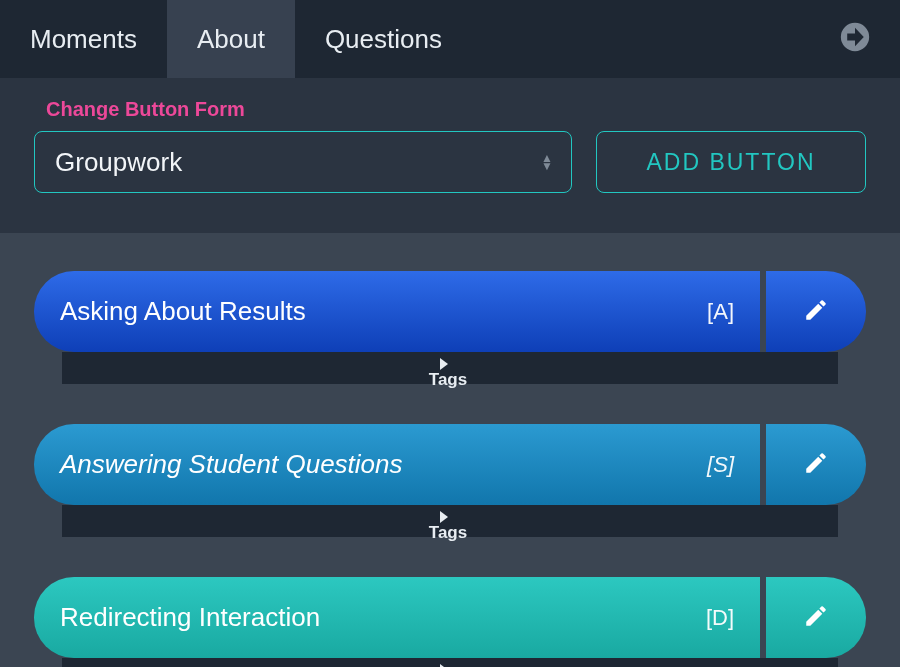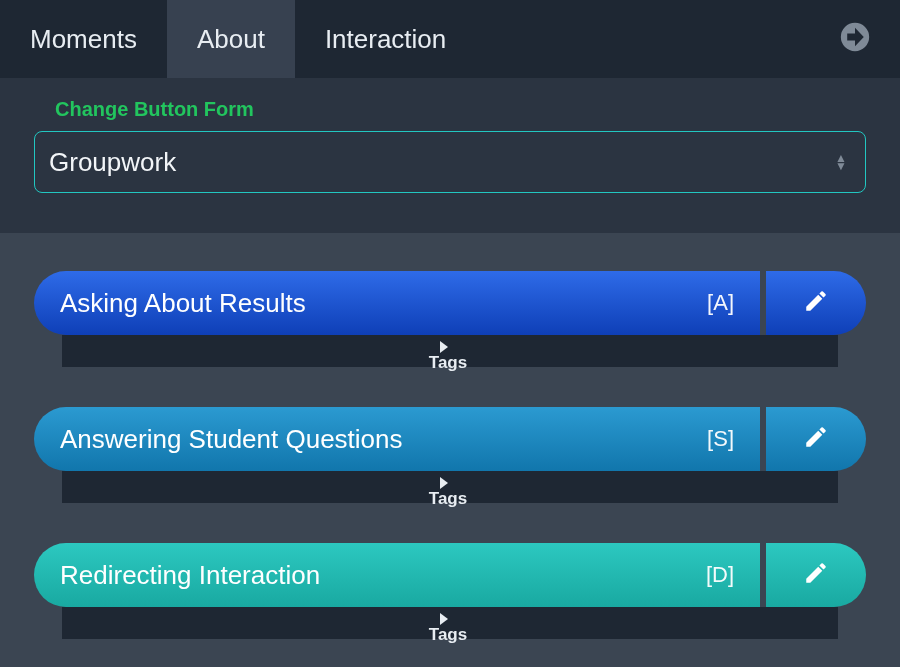--- a/index.html
+++ b/index.html
@@ -28,36 +28,36 @@
     display: flex; align-items: center; justify-content: center;
     width: 50px; cursor: pointer;
   }
   .advance svg { width: 34px; height: 34px; fill: #7f8a97; }
 
   .formpanel {
     background: #2b3441;
     padding: 20px 34px 40px 34px;
   }
   .form-label {
-    color: #22c55e;
+    color: #ec4899;
     font-size: 20px;
     font-weight: 600;
     margin-bottom: 10px;
-    margin-left: 21px;
+    margin-left: 12px;
   }
   .form-row { display: flex; gap: 24px; }
   .select-wrap {
     position: relative;
     flex: 1;
     height: 62px;
     border: 1.5px solid #22c7c1;
     border-radius: 8px;
     background: #2b3441;
     display: flex; align-items: center;
-    padding: 0 14px;
+    padding: 0 20px;
     cursor: pointer;
   }
   .select-wrap .caret {
     position: absolute; right: 18px; top: 50%; transform: translateY(-50%);
     color: #7f8a97; font-size: 12px; line-height: 8px;
   }
   .select-value { color: #f2f5f8; font-size: 26px; font-weight: 300; }
   .add-btn {
     width: 270px;
     height: 62px;
@@ -67,21 +67,21 @@
     color: #22c7c1;
     font-size: 23px;
     letter-spacing: 2px;
     font-weight: 400;
     cursor: pointer;
   }
 
   .list-area { padding: 38px 34px 0 34px; display: flex; flex-direction: column; gap: 40px; }
 
   .item-block { }
-  .pill-row { display: flex; height: 64px; }
+  .pill-row { display: flex; height: 81px; }
   .pill-main {
     flex: 1;
     display: flex; align-items: center;
     padding: 0 26px;
     border-top-left-radius: 40px;
     border-bottom-left-radius: 40px;
     border-top-right-radius: 0;
     border-bottom-right-radius: 0;
     color: #fff;
     font-size: 26px;
@@ -114,49 +114,50 @@
   }
   .tags-bar .tri {
     width: 0; height: 0;
     border-top: 6px solid transparent;
     border-bottom: 6px solid transparent;
     border-left: 8px solid #e8edf2;
     margin-right: 8px;
   }
 
   .grad-blue   { background: linear-gradient(to bottom, #2e6be8, #0e3fb7); }
-  .grad-blue2  { background: linear-gradient(to bottom, #2b9ad1, #1176ac); }
+  .grad-blue2  { background: linear-gradient(to bottom, #2b9ad1, #1176ac); font-style: italic; }
   .grad-teal   { background: linear-gradient(to bottom, #2cc8c0, #19a9a1); }
 </style>
 </head>
 <body>
 
 <div class="topbar">
   <div class="tabs">
     <div class="tab">Moments</div>
     <div class="tab active">About</div>
-    <div class="tab">Interaction</div>
+    <div class="tab">Questions</div>
   </div>
   <div class="topbar-spacer"></div>
   <div class="advance">
     <span>
       <svg viewBox="0 0 24 24">
           <path d="M12 2a10 10 0 1 0 0 20 10 10 0 0 0 0-20zm0 3.5 6.2 6.5L12 18.5v-4H6.5v-5H12v-4z"></path>
         </svg>
     </span>
   </div>
 </div>
 
 <div class="formpanel">
   <div class="form-label">Change Button Form</div>
   <div class="form-row">
     <div class="select-wrap">
       <span class="select-value">Groupwork</span>
       <span class="caret">▲<br>▼</span>
     </div>
+    <div class="add-btn">ADD BUTTON</div>
   </div>
 </div>
 
 <div class="list-area">
 
   <div class="item-block">
     <div class="pill-row">
       <div class="pill-main grad-blue">
         <span class="pill-label">Asking About Results</span>
         <span class="shortcut">[A]</span>

